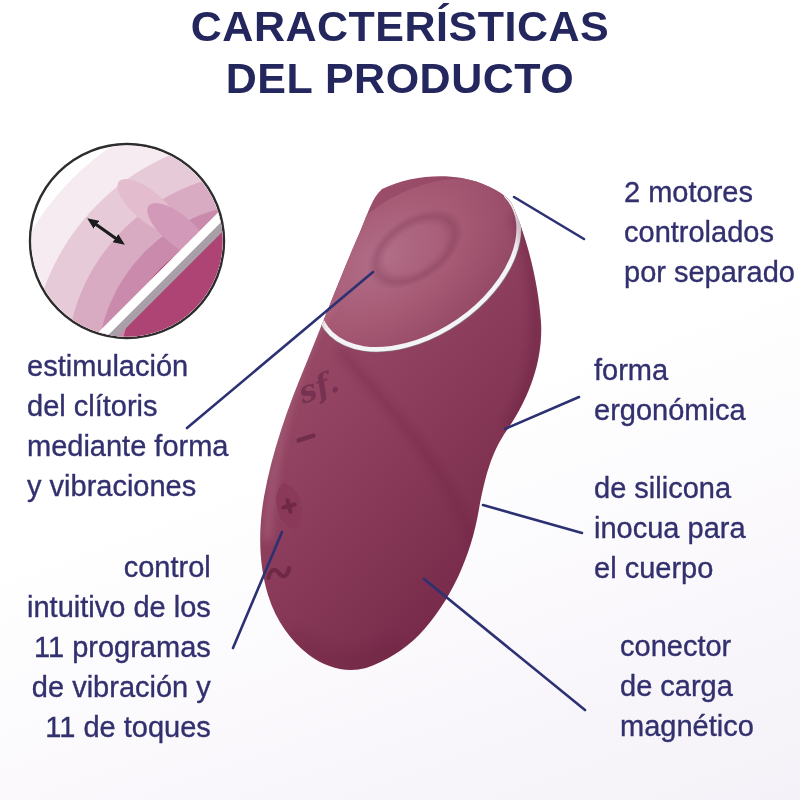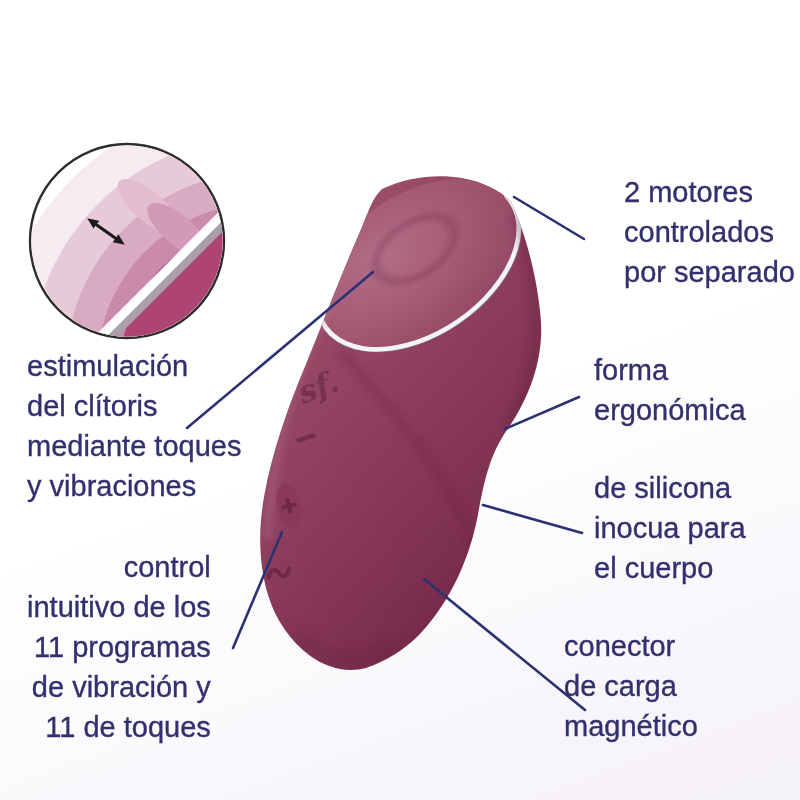--- a/index.html
+++ b/index.html
@@ -17,21 +17,21 @@
   .callout{
     position:absolute;white-space:pre-line;
     font-size:29px;line-height:40px;font-weight:400;color:#32306e;
     -webkit-text-stroke:.35px #32306e;
   }
   .c-stimulation{left:27px;top:346px;}
   .c-control{left:27px;top:547px;text-align:right;}
   .c-motors{left:592px;top:172px;margin-left:32px;}
   .c-shape{left:594px;top:350px;}
   .c-silicone{left:594px;top:468px;}
-  .c-charger{left:564px;top:626px;}
+  .c-charger{left:620px;top:626px;}
 </style>
 </head>
 <body>
 
 <div class="stage">
 
   <svg class="art" viewBox="0 0 800 800">
     <defs>
       <linearGradient id="bodyGrad" x1="0.22" y1="0.08" x2="0.78" y2="0.95">
         <stop offset="0" stop-color="#9d506c"></stop>
@@ -120,24 +120,28 @@
     <g stroke="#2c3173" stroke-width="2.6" stroke-linecap="round">
       <line x1="514" y1="197" x2="584" y2="239"></line>
       <line x1="373" y1="272" x2="187" y2="428"></line>
       <line x1="505" y1="429" x2="579" y2="397"></line>
       <line x1="483" y1="505" x2="582" y2="533"></line>
       <line x1="282" y1="532" x2="233" y2="648"></line>
       <line x1="424" y1="579" x2="585" y2="710"></line>
     </g>
   </svg>
 
+  <div class="title">
+    <div>CARACTERÍSTICAS</div>
+    <div>DEL PRODUCTO</div>
+  </div>
 
   <div class="callout c-stimulation">estimulación
 del clítoris
-mediante toques
+mediante forma
 y vibraciones</div>
   <div class="callout c-control">control
 intuitivo de los
 11 programas
 de vibración y
 11 de toques</div>
   <div class="callout c-motors">2 motores
 controlados
 por separado</div>
   <div class="callout c-shape">forma

